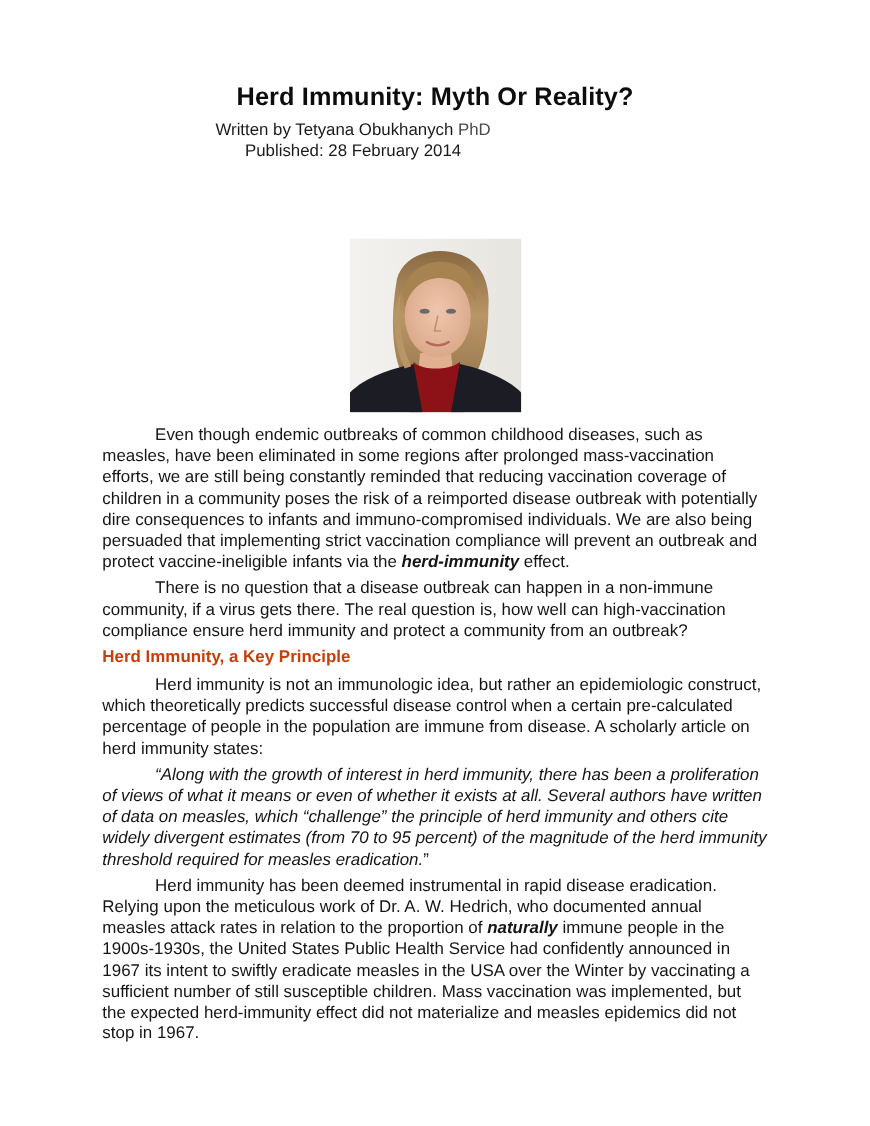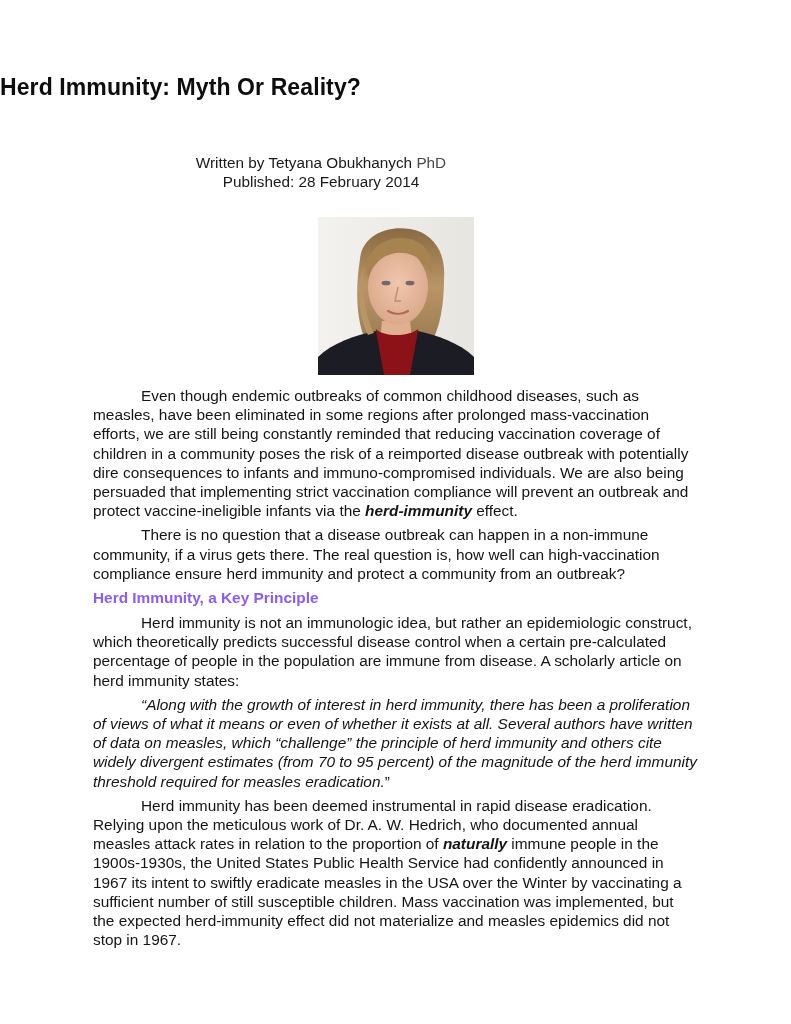--- a/index.html
+++ b/index.html
@@ -20,36 +20,35 @@
       left: 0;
       top: 0;
       width: 791px;
       height: 1024px;
     }
     .title {
       position: absolute;
       top: 74px;
       left: 0;
       width: 791px;
-      text-align: left;
+      text-align: center;
       font-size: 23px;
       font-weight: bold;
       letter-spacing: 0.1px;
       color: #0d0d0d;
     }
     .meta {
       position: absolute;
       top: 110px;
       left: 0;
       width: 642px;
       text-align: center;
       font-size: 15.3px;
       line-height: 18.5px;
       color: #1a1a1a;
-      margin-top: 44px;
     }
     .meta .phd { color: #4a4a4a; }
     .photo {
       position: absolute;
       left: 318px;
       top: 217px;
       width: 156px;
       height: 158px;
       overflow: hidden;
       background: #f0efec;
@@ -70,21 +69,21 @@
     }
     .body p.quote {
       font-style: italic;
       margin-bottom: 5px;
     }
     .body h2 {
       margin: 3px 0 6px 0;
       font-size: 15.4px;
       line-height: 19px;
       font-weight: bold;
-      color: #8b5cf6;
+      color: #c2410c;
     }
     em { font-style: italic; font-weight: bold; }
     .q-end { font-style: normal; }
   </style>
 </head>
 <body>
 
 <div class="page">
 
   <div class="title">Herd Immunity: Myth Or Reality?</div>

